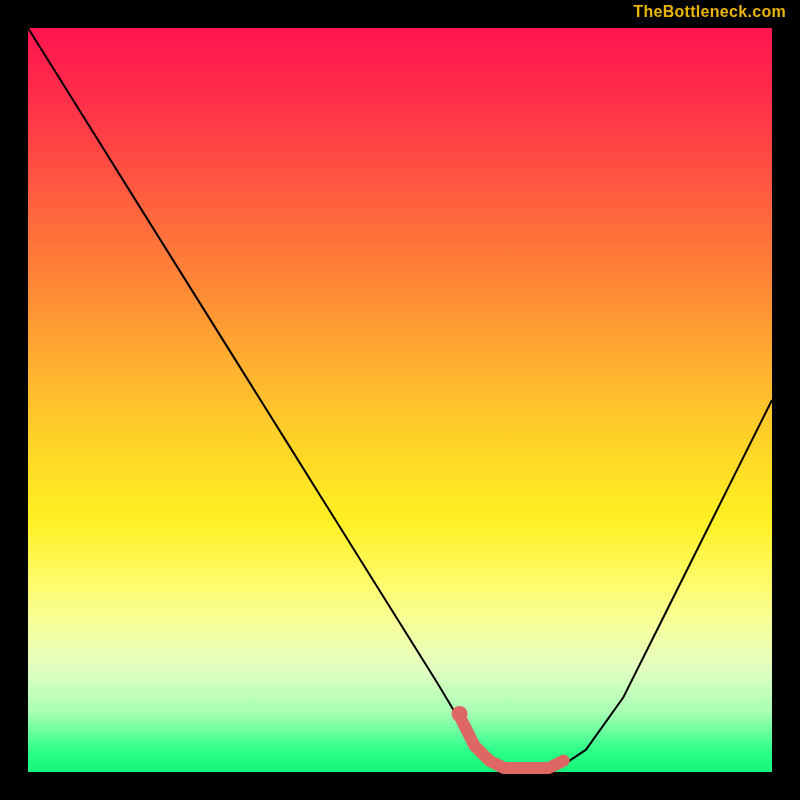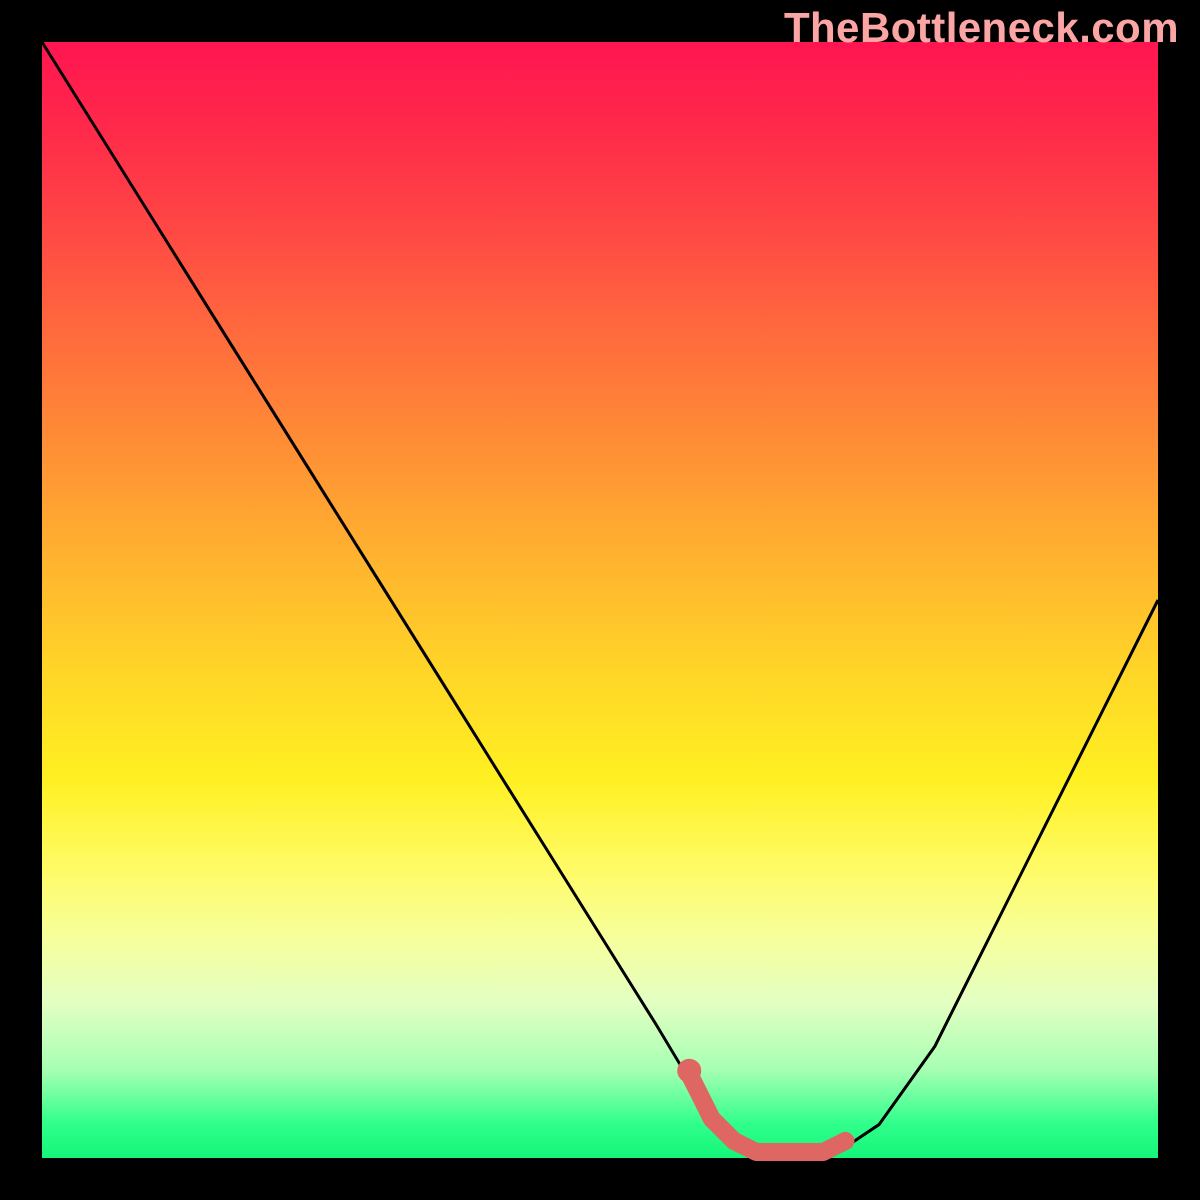--- a/index.html
+++ b/index.html
@@ -14,22 +14,22 @@
   .frame {
     position: relative;
     width: 800px;
     height: 800px;
     background: #000;
   }
   .watermark {
     position: absolute;
     top: 3px;
     right: 14px;
-    color: #fca5a5;
-    font-size: 28px;
+    color: #eab308;
+    font-size: 16px;
     font-weight: 600;
     letter-spacing: 0.3px;
     z-index: 10;
   }
   .plot {
     position: absolute;
     left: 28px;
     top: 28px;
     width: 744px;
     height: 744px;

